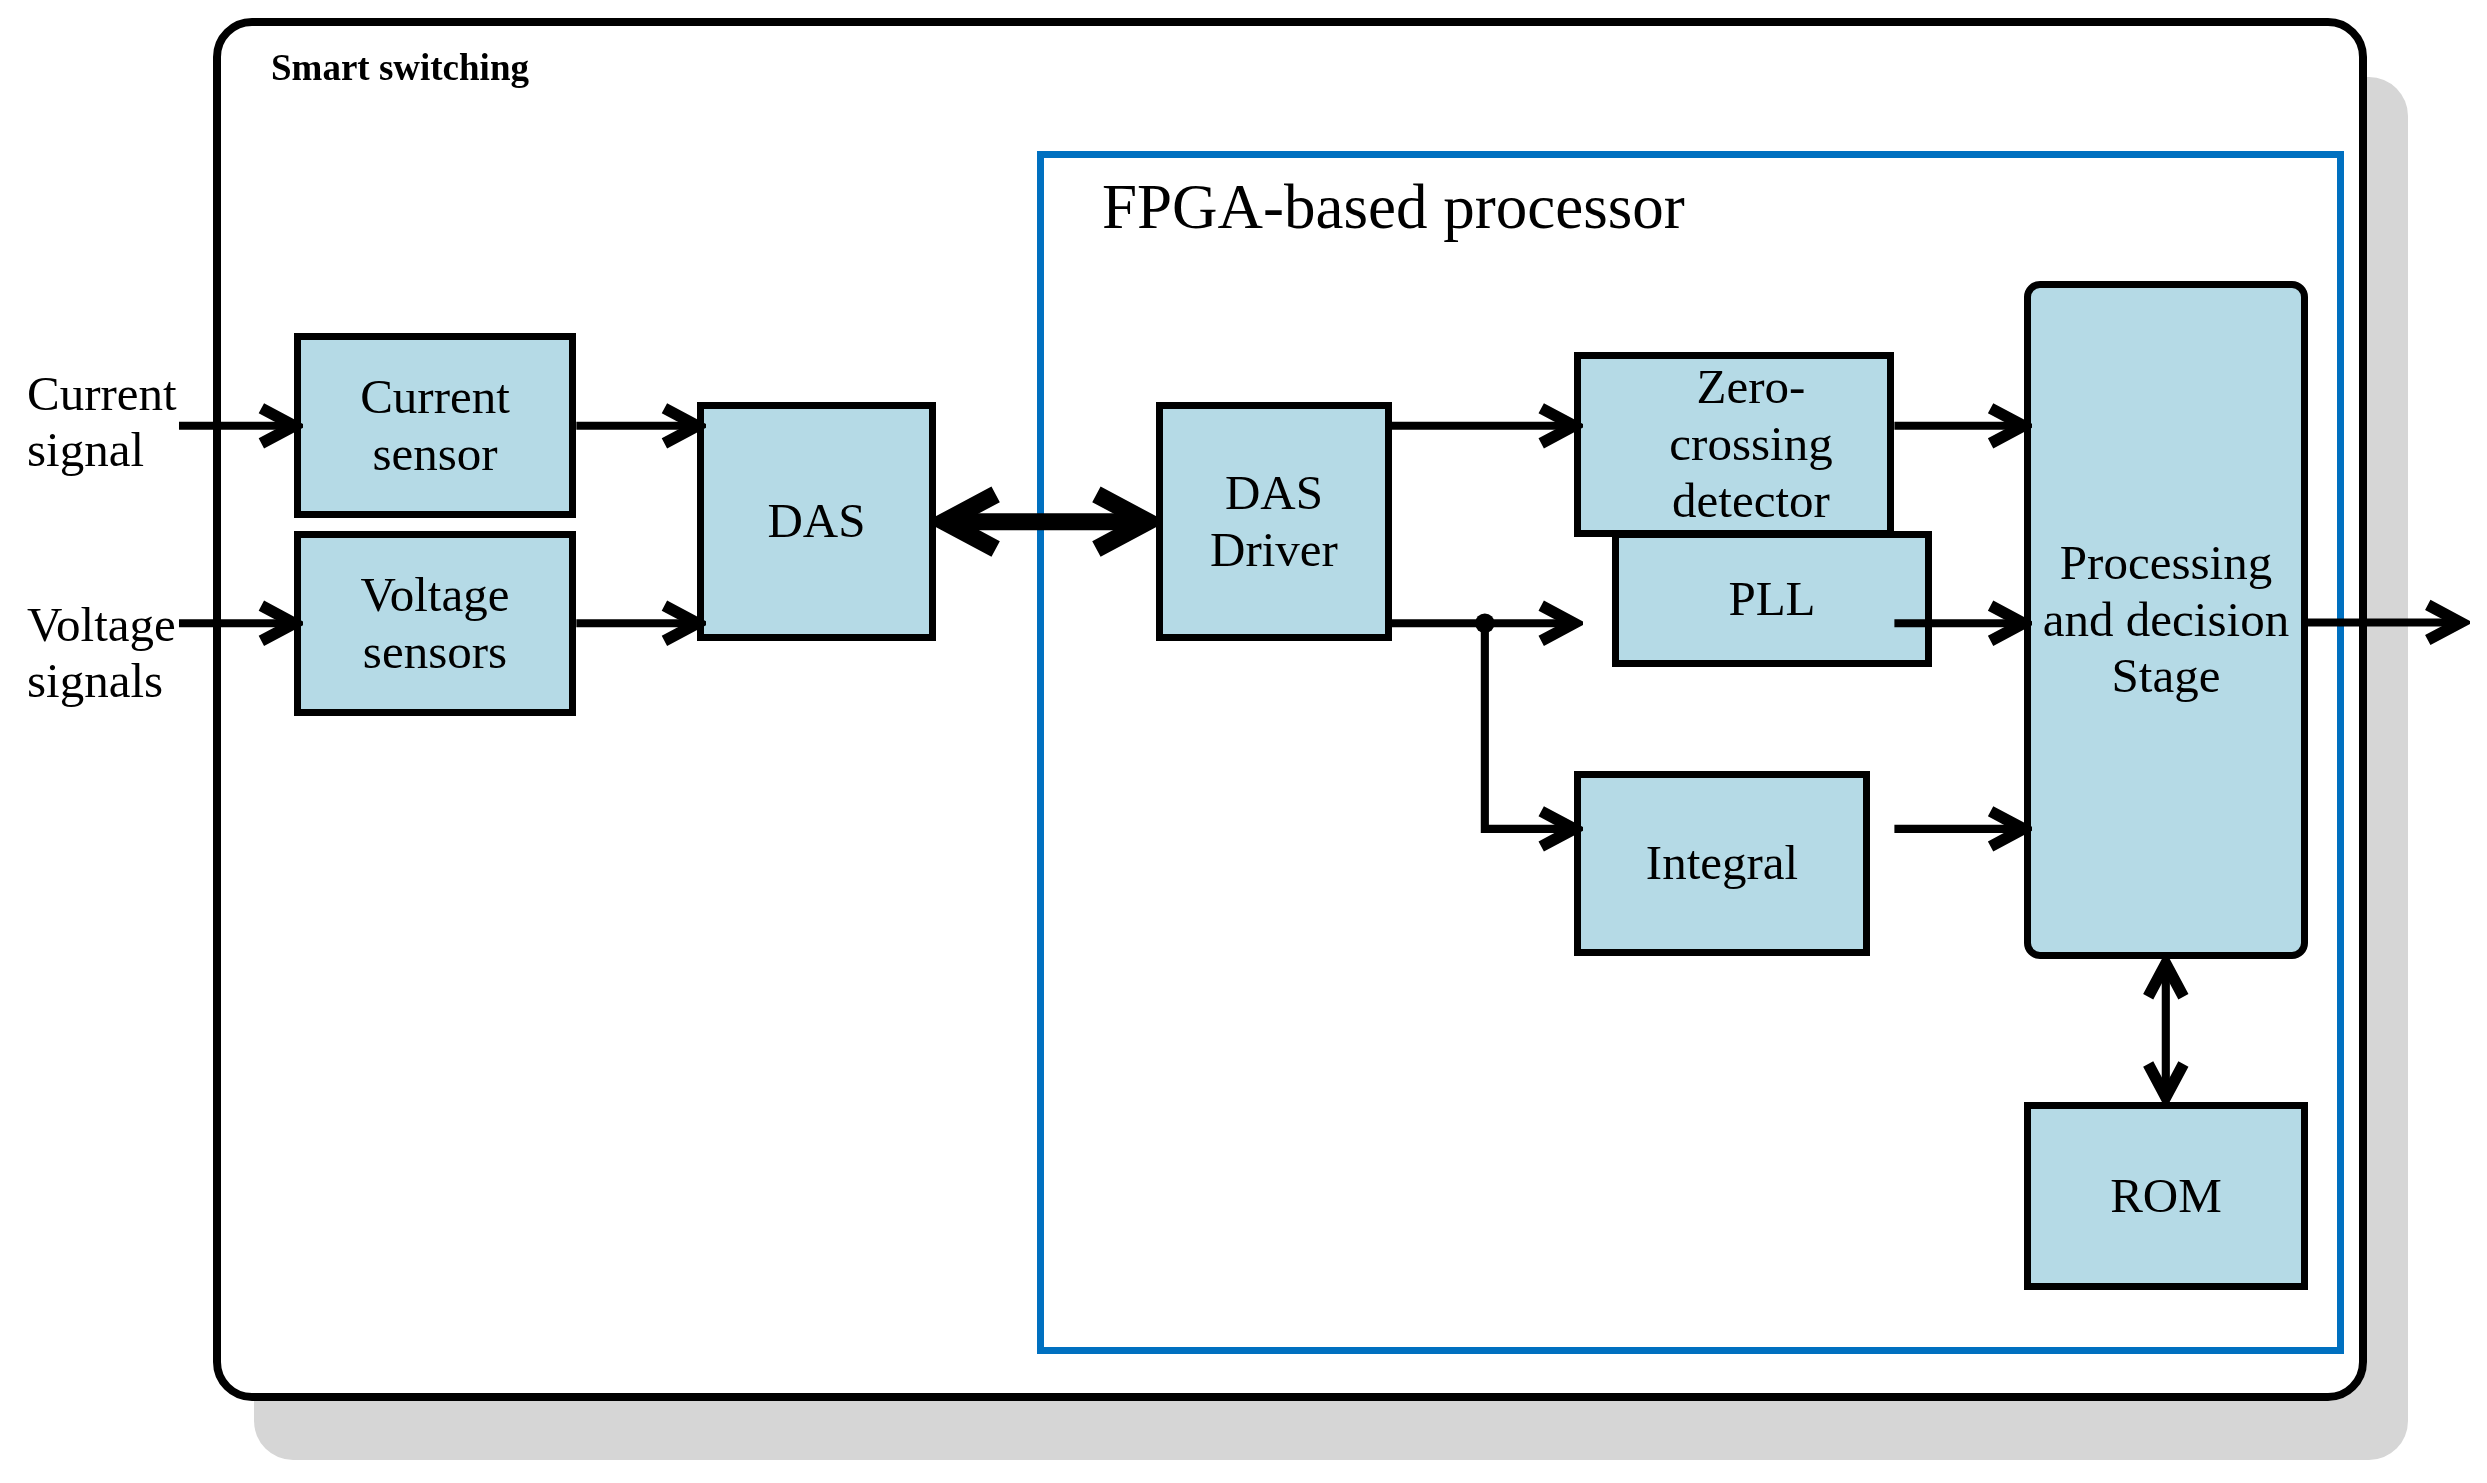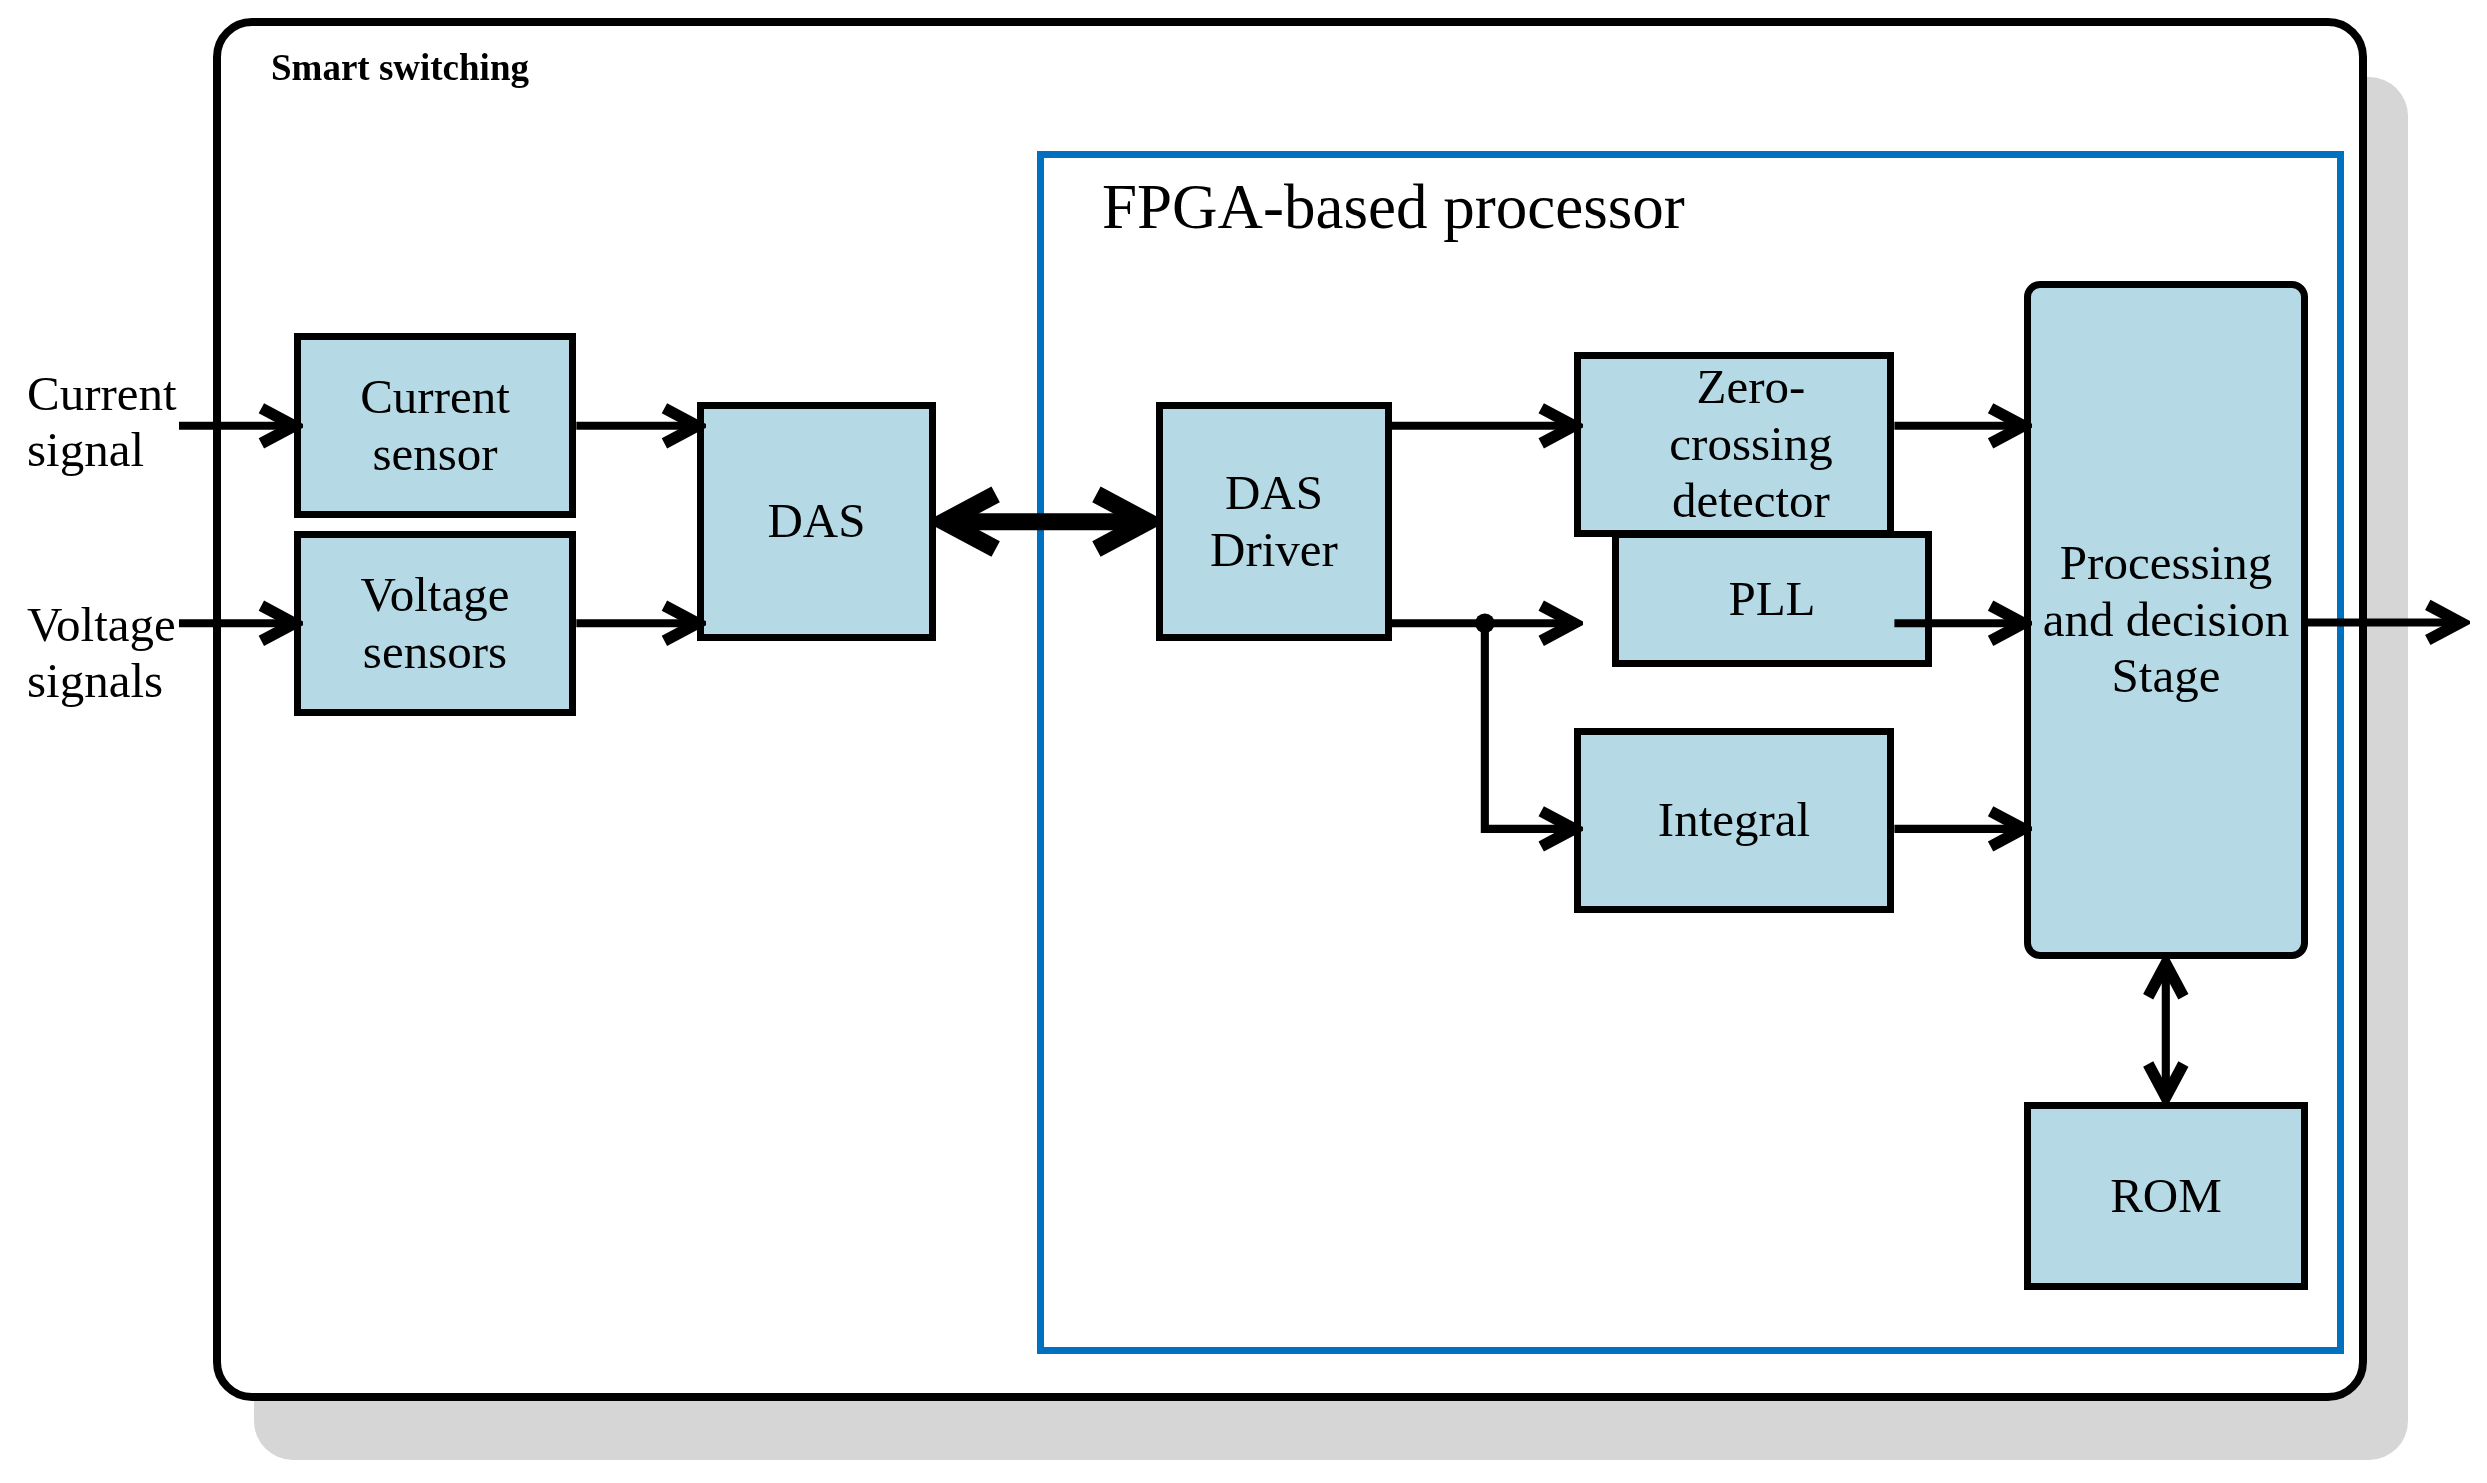--- a/index.html
+++ b/index.html
@@ -44,21 +44,21 @@
     background:var(--block-fill);border:7.3px solid var(--outline);
     display:flex;align-items:center;justify-content:center;
     text-align:center;font-size:49px;line-height:1.16;white-space:pre-line;
   }
   .b-current-sensor{left:294px;top:333px;width:282px;height:185px;}
   .b-voltage-sensors{left:294px;top:531px;width:282px;height:185px;}
   .b-das{left:697px;top:402px;width:239px;height:239px;}
   .b-das-driver{left:1156px;top:402px;width:236px;height:239px;}
   .b-zero-crossing{left:1574px;top:352px;width:320px;height:185px;padding-left:34px;}
   .b-pll{left:1574px;top:531px;width:320px;height:136px;margin-left:38px;}
-  .b-integral{left:1574px;top:728px;width:320px;height:185px;}
+  .b-integral{left:1574px;top:771px;width:296px;height:185px;}
   .b-processing{left:2024px;top:281px;width:284px;height:678px;border-radius:16px;}
   .b-rom{left:2024px;top:1102px;width:284px;height:188px;}
   .wires{position:absolute;left:0;top:0;width:2487px;height:1483px;pointer-events:none;}
   .wire{stroke:var(--outline);fill:none;stroke-width:10;}
   .wire.thick{stroke-width:21;}
   .dot{fill:var(--outline);}
 </style>
 </head>
 <body>
 

